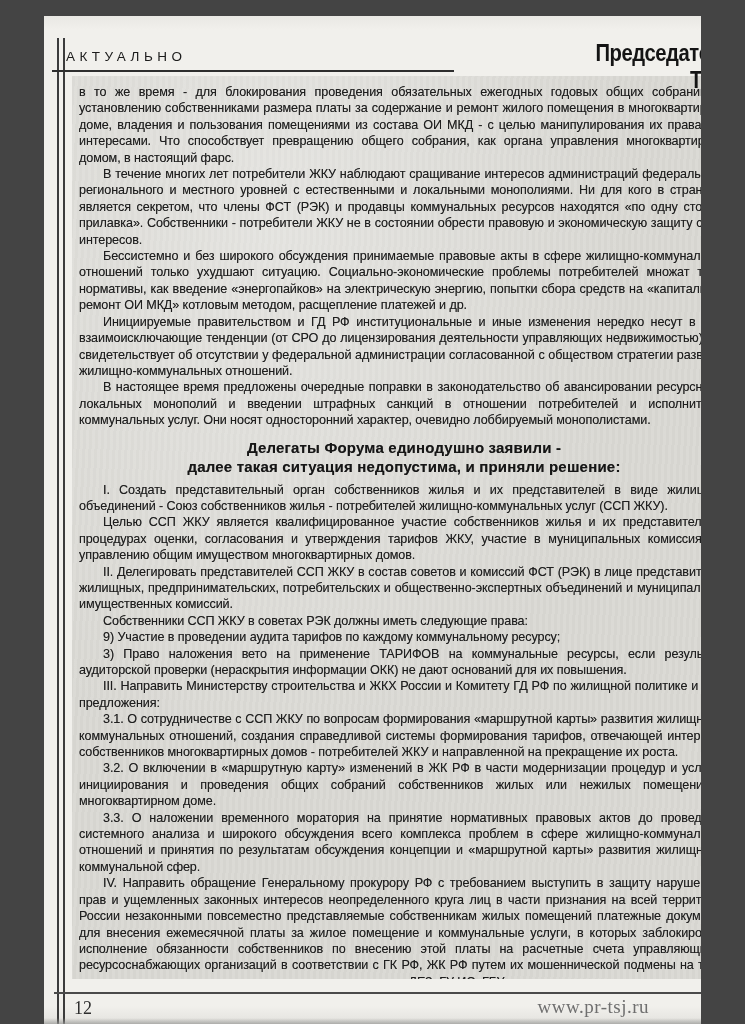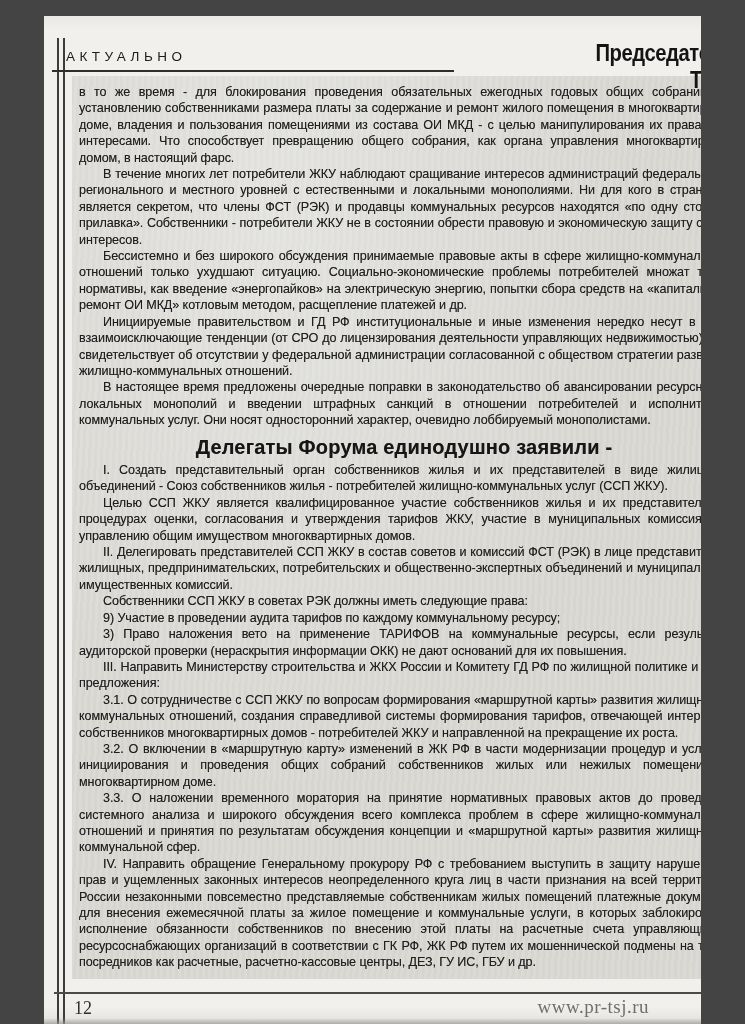--- a/index.html
+++ b/index.html
@@ -20,21 +20,21 @@
   
   .text-bg{position:absolute;left:28px;top:60px;width:666px;height:903px;z-index:1;
         background:#dad9d4;
         background-image:radial-gradient(ellipse at 30% 15%,rgba(255,255,255,0.30),rgba(255,255,255,0) 55%),
                          repeating-linear-gradient(93deg,rgba(0,0,0,0.018) 0 3px,rgba(255,255,255,0.025) 3px 6px);
         box-sizing:border-box;padding:8px 9px 0 7px;overflow:hidden;}
   .text-inner{font-size:12.6px;line-height:16.4px;color:#1e1e1e;letter-spacing:-0.1px;
         text-shadow:0 0 0.4px rgba(40,40,40,0.55);}
   .text-inner p{margin:0;text-indent:24px;text-align:justify;}
   .text-inner p.no-indent{text-indent:0;}
-  .res-heading{text-align:center;font-weight:bold;font-size:20px;line-height:19.5px;
+  .res-heading{text-align:center;font-weight:bold;font-size:15px;line-height:19.5px;
         letter-spacing:0.2px;color:#161616;margin:9px 0 5px 0;}
   
   .right-shadow{position:absolute;left:678px;top:0;width:67px;height:1010px;z-index:5;
         background:linear-gradient(90deg,rgba(110,110,110,0) 0%,rgba(105,105,105,0.45) 22%,
                    rgba(75,75,75,0.82) 42%,rgba(58,58,58,0.92) 52%,rgba(140,140,140,0.45) 60%,
                    #ecebe7 70%,#efeeea 100%);}
   
   .footer-rule{position:absolute;left:10px;top:976px;width:730px;height:2px;background:#4a4a4a;z-index:6;}
   .page-number{position:absolute;left:30px;top:982px;font-family:"Liberation Serif","DejaVu Serif",serif;
         font-size:18px;color:#2e2e2e;z-index:6;}
@@ -60,20 +60,21 @@
   <div class="text-bg">
     <div class="text-inner">
       <p class="no-indent">в то же время - для блокирования проведения обязательных ежегодных годовых общих собраний по установлению собственниками размера платы за содержание и ремонт жилого помещения в многоквартирном доме, владения и пользования помещениями из состава ОИ МКД - с целью манипулирования их правами и интересами. Что способствует превращению общего собрания, как органа управления многоквартирным домом, в настоящий фарс.</p>
       <p>В течение многих лет потребители ЖКУ наблюдают сращивание интересов администраций федерального, регионального и местного уровней с естественными и локальными монополиями. Ни для кого в стране не является секретом, что члены ФСТ (РЭК) и продавцы коммунальных ресурсов находятся «по одну сторону прилавка». Собственники - потребители ЖКУ не в состоянии обрести правовую и экономическую защиту своих интересов.</p>
       <p>Бессистемно и без широкого обсуждения принимаемые правовые акты в сфере жилищно-коммунальных отношений только ухудшают ситуацию. Социально-экономические проблемы потребителей множат такие нормативы, как введение «энергопайков» на электрическую энергию, попытки сбора средств на «капитальный ремонт ОИ МКД» котловым методом, расщепление платежей и др.</p>
       <p>Инициируемые правительством и ГД РФ институциональные и иные изменения нередко несут в себе взаимоисключающие тенденции (от СРО до лицензирования деятельности управляющих недвижимостью), что свидетельствует об отсутствии у федеральной администрации согласованной с обществом стратегии развития жилищно-коммунальных отношений.</p>
       <p>В настоящее время предложены очередные поправки в законодательство об авансировании ресурсных и локальных монополий и введении штрафных санкций в отношении потребителей и исполнителей коммунальных услуг. Они носят односторонний характер, очевидно лоббируемый монополистами.</p>
 
       <div class="res-heading">
         <div>Делегаты Форума единодушно заявили -</div>
+        <div>далее такая ситуация недопустима, и приняли решение:</div>
       </div>
 
       <p>I. Создать представительный орган собственников жилья и их представителей в виде жилищных объединений - Союз собственников жилья - потребителей жилищно-коммунальных услуг (ССП ЖКУ).</p>
       <p>Целью ССП ЖКУ является квалифицированное участие собственников жилья и их представителей в процедурах оценки, согласования и утверждения тарифов ЖКУ, участие в муниципальных комиссиях по управлению общим имуществом многоквартирных домов.</p>
       <p>II. Делегировать представителей ССП ЖКУ в состав советов и комиссий ФСТ (РЭК) в лице представителей жилищных, предпринимательских, потребительских и общественно-экспертных объединений и муниципальных имущественных комиссий.</p>
       <p>Собственники ССП ЖКУ в советах РЭК должны иметь следующие права:</p>
       <p>9) Участие в проведении аудита тарифов по каждому коммунальному ресурсу;</p>
       <p>3) Право наложения вето на применение ТАРИФОВ на коммунальные ресурсы, если результаты аудиторской проверки (нераскрытия информации ОКК) не дают оснований для их повышения.</p>
       <p>III. Направить Министерству строительства и ЖКХ России и Комитету ГД РФ по жилищной политике и ЖКХ предложения:</p>
       <p>3.1. О сотрудничестве с ССП ЖКУ по вопросам формирования «маршрутной карты» развития жилищных и коммунальных отношений, создания справедливой системы формирования тарифов, отвечающей интересам собственников многоквартирных домов - потребителей ЖКУ и направленной на прекращение их роста.</p>

